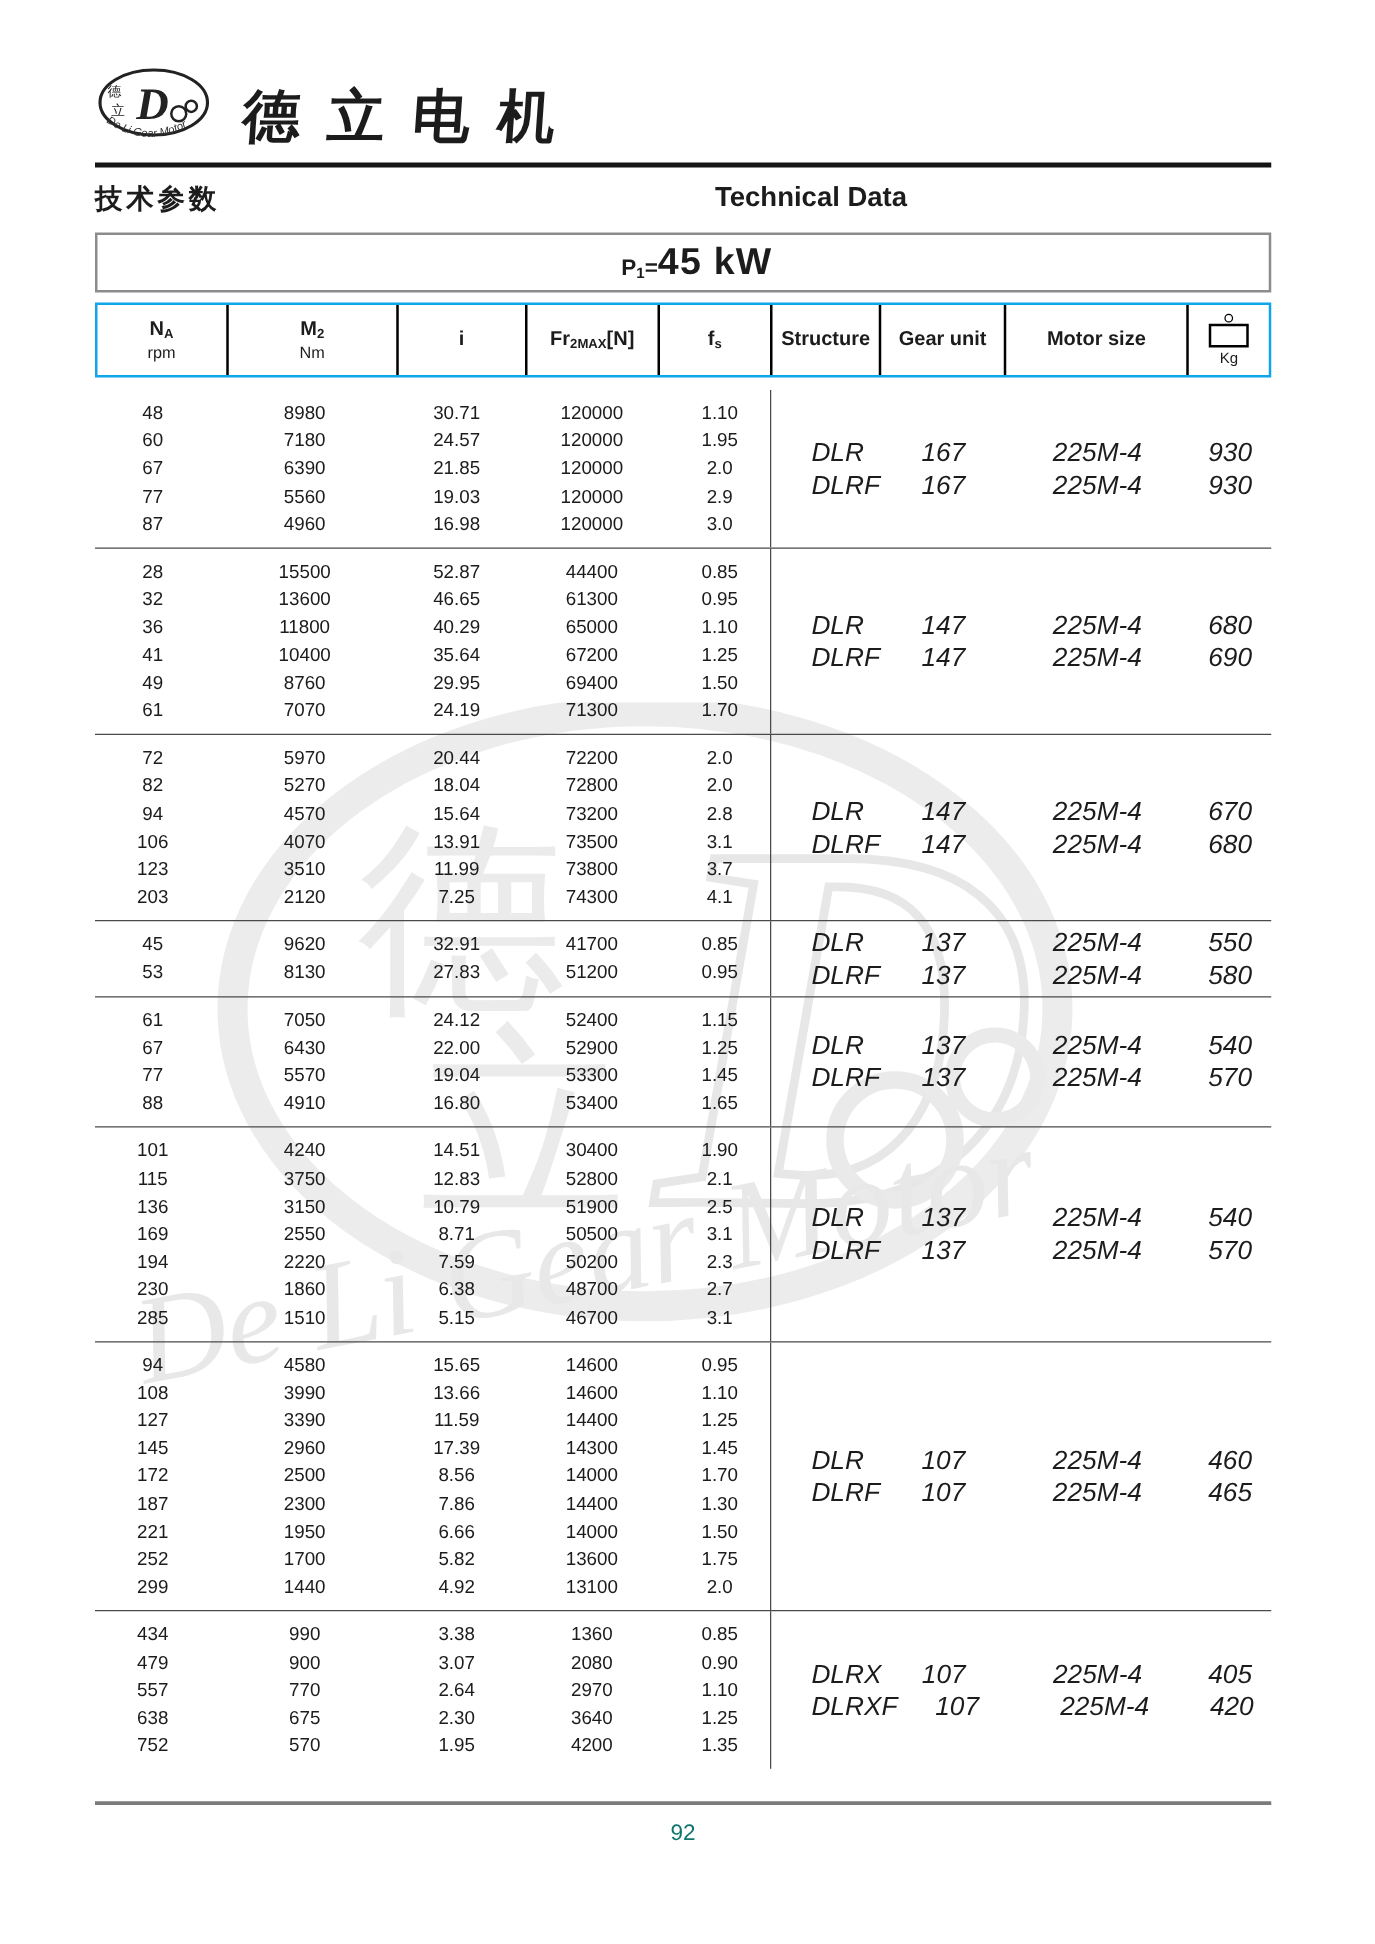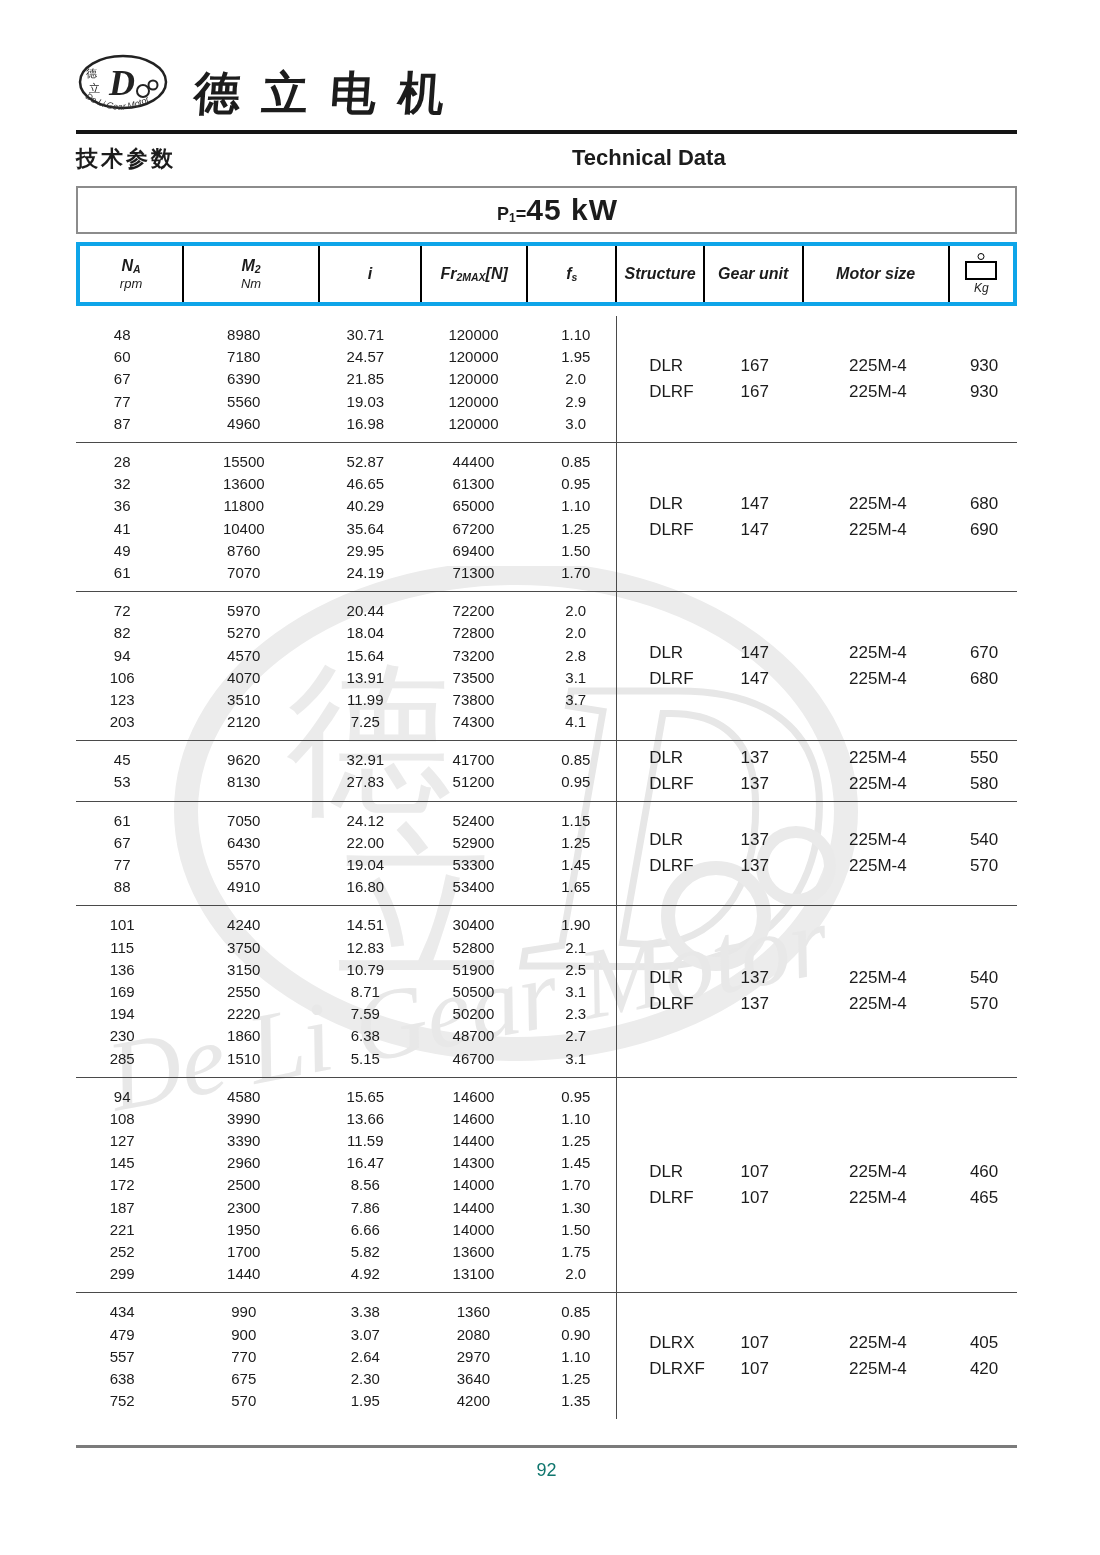--- a/index.html
+++ b/index.html
@@ -21,22 +21,22 @@
   .title-en { position:absolute; left:496px; top:1px; font-size:22px; font-weight:bold; }
 
   
   .power-box { margin-top:10px; height:48px; border:2px solid #8c8c8c;
                display:flex; align-items:flex-end; justify-content:center; padding-bottom:8px; box-sizing:border-box;padding-left:22px; }
   .power-sym { font-size:18px; font-weight:bold; line-height:1; }
   .power-sym sub { font-size:12px; font-weight:bold; vertical-align:-2px; }
   .power-val { font-size:30px; font-weight:bold; line-height:0.92; letter-spacing:1px; }
 
   
-  .thead { margin-top:8px; height:56px; border:4px solid #0ea5e9; box-sizing:content-box;
-           display:grid; grid-template-columns:103fr 137fr 103fr 107fr 90fr 88fr 100fr 147fr 66fr;font-style:italic; }
+  .thead { margin-top:8px; height:56px; border:2px solid #0ea5e9; box-sizing:content-box;
+           display:grid; grid-template-columns:103fr 137fr 103fr 107fr 90fr 88fr 100fr 147fr 66fr; }
   .th { border-left:2px solid #000; display:flex; flex-direction:column;
         align-items:center; justify-content:center; font-weight:bold; font-size:16px; line-height:1.2; text-align:center; }
   .th:first-child { border-left:none; }
   .th .unit { font-size:13px; font-weight:normal; }
   .th sub { font-size:10.5px; font-weight:bold; vertical-align:-2px; }
   .kg-icon { position:relative; width:36px; height:27px; margin-bottom:1px; }
   .kg-ring { position:absolute; top:0; left:50%; transform:translateX(-50%);
              width:7px; height:7px; border:1.5px solid #000; border-radius:50%; box-sizing:border-box; }
   .kg-box  { position:absolute; bottom:0; left:50%; transform:translateX(-50%);
              width:32px; height:19px; border:2px solid #000; box-sizing:border-box; }
@@ -47,21 +47,21 @@
   .watermark { position:absolute; left:20px; top:250px; width:900px; height:560px; z-index:0; pointer-events:none; }
   .group { position:relative; z-index:1; display:flex; border-bottom:1.2px solid #4a4a4a; }
   .group.last { border-bottom:none; }
   .g-left { width:57.4%; padding:7.5px 0; }
   .g-row { display:grid; grid-template-columns:103fr 137fr 103fr 107fr 90fr; height:22.2px;
            align-items:center; font-size:15px;gap:14px; }
   .cell { text-align:center; white-space:nowrap; }
   .g-right { flex:1; border-left:1.6px solid #4a4a4a; display:flex; flex-direction:column;
              justify-content:center; gap:4px; }
   .v-row { display:grid; grid-template-columns:88fr 100fr 147fr 66fr; height:22px;
-           align-items:center; font-size:17px; }
+           align-items:center; font-size:21px;font-style:italic; }
   .v-row .cell.structure { text-align:left; padding-left:32px; }
 
   
   .footer-rule { margin-top:26px; height:3px; background:#7b7b7b; }
   .page-number { margin-top:12px; text-align:center; font-size:18px; color:#0f766e; }
 </style>
 </head>
 <body>
 
 <div class="page">
@@ -479,21 +479,21 @@
             <div class="g-row">
               <div class="cell">127</div>
               <div class="cell">3390</div>
               <div class="cell">11.59</div>
               <div class="cell">14400</div>
               <div class="cell">1.25</div>
             </div>
             <div class="g-row">
               <div class="cell">145</div>
               <div class="cell">2960</div>
-              <div class="cell">16.47</div>
+              <div class="cell">17.39</div>
               <div class="cell">14300</div>
               <div class="cell">1.45</div>
             </div>
             <div class="g-row">
               <div class="cell">172</div>
               <div class="cell">2500</div>
               <div class="cell">8.56</div>
               <div class="cell">14000</div>
               <div class="cell">1.70</div>
             </div>

